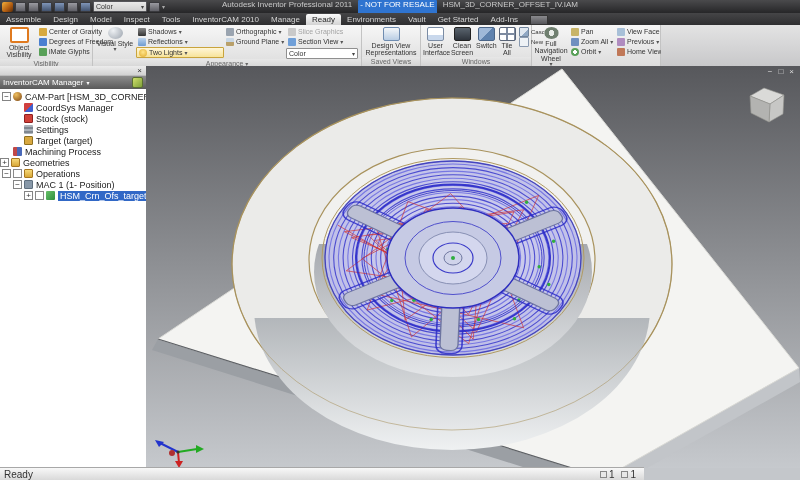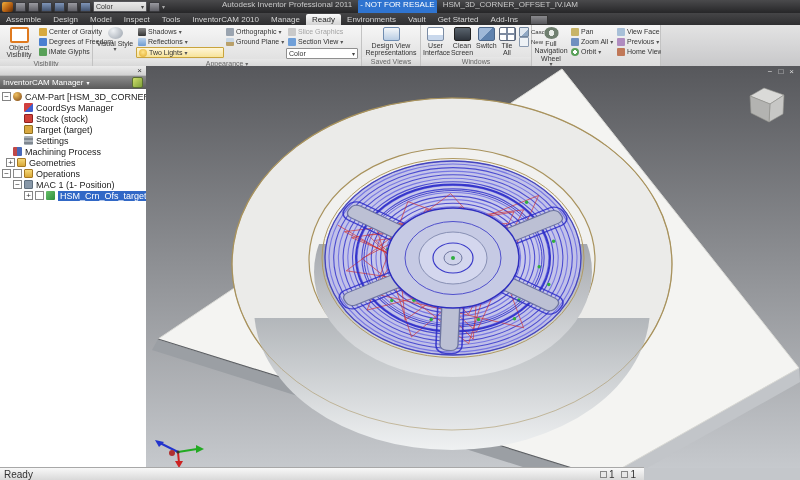--- a/index.html
+++ b/index.html
@@ -363,32 +363,32 @@
     </div>
     <div class="trow" style="padding-left:24px">
       <span class="tic t-coordsys"></span>
       <span class="tlabel">CoordSys Manager</span>
     </div>
     <div class="trow" style="padding-left:24px">
       <span class="tic t-stock"></span>
       <span class="tlabel">Stock (stock)</span>
     </div>
     <div class="trow" style="padding-left:24px">
+      <span class="tic t-settings"></span>
+      <span class="tlabel">Settings</span>
+    </div>
+    <div class="trow" style="padding-left:24px">
       <span class="tic t-target"></span>
       <span class="tlabel">Target (target)</span>
-    </div>
-    <div class="trow" style="padding-left:24px">
-      <span class="tic t-settings"></span>
-      <span class="tlabel">Settings</span>
     </div>
     <div class="trow" style="padding-left:13px">
       <span class="tic t-machining"></span>
       <span class="tlabel">Machining Process</span>
     </div>
-    <div class="trow" style="padding-left:6px">
+    <div class="trow" style="padding-left:0">
       <span class="exp plus"></span>
       <span class="tic t-folder"></span>
       <span class="tlabel">Geometries</span>
     </div>
     <div class="trow" style="padding-left:2px">
       <span class="exp minus"></span>
       <span class="cb"></span>
       <span class="tic t-folder"></span>
       <span class="tlabel">Operations</span>
     </div>

